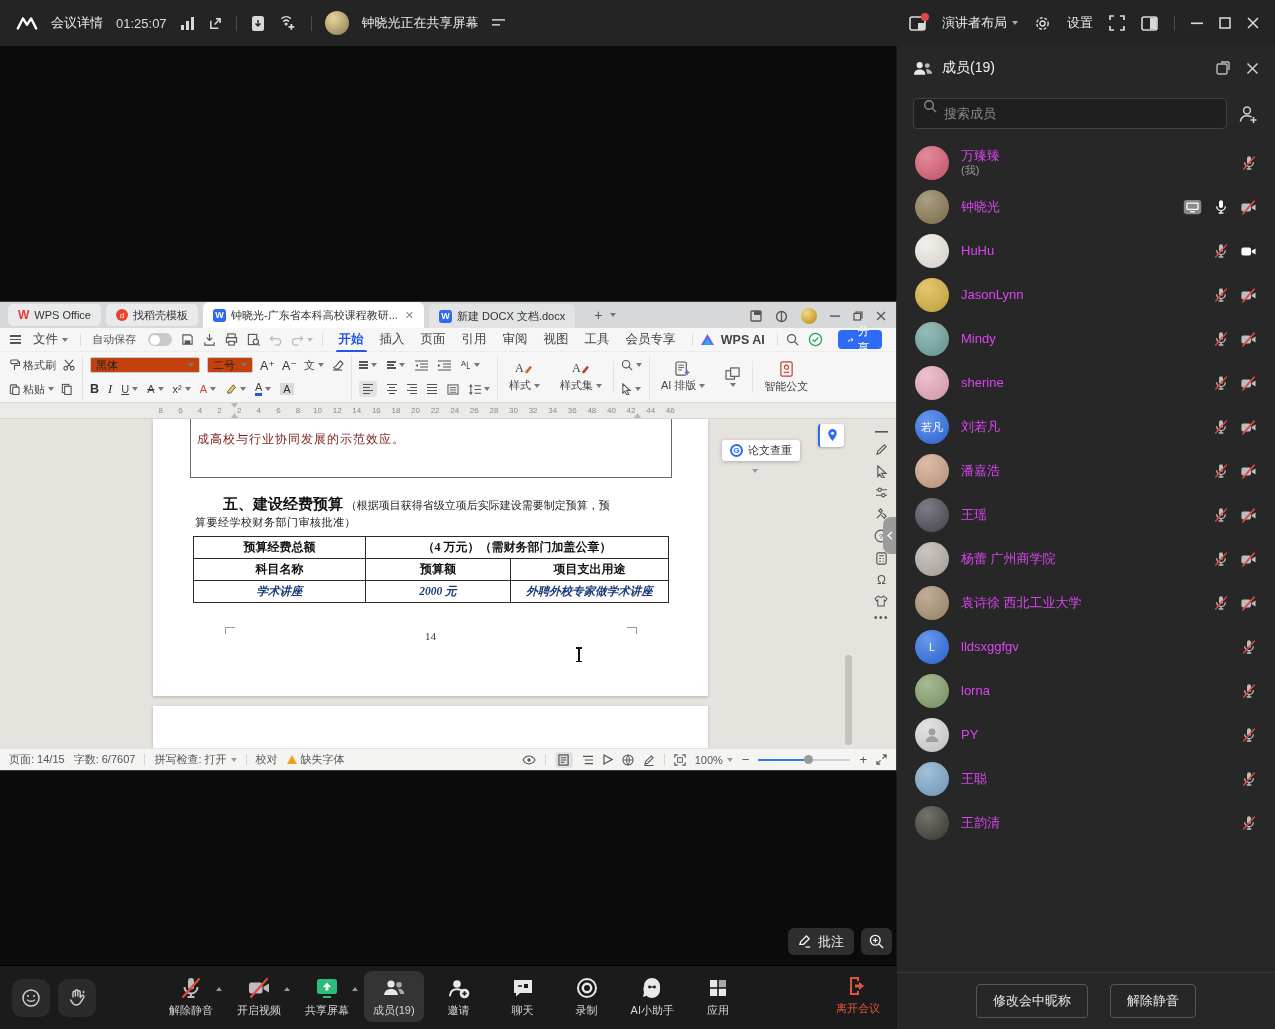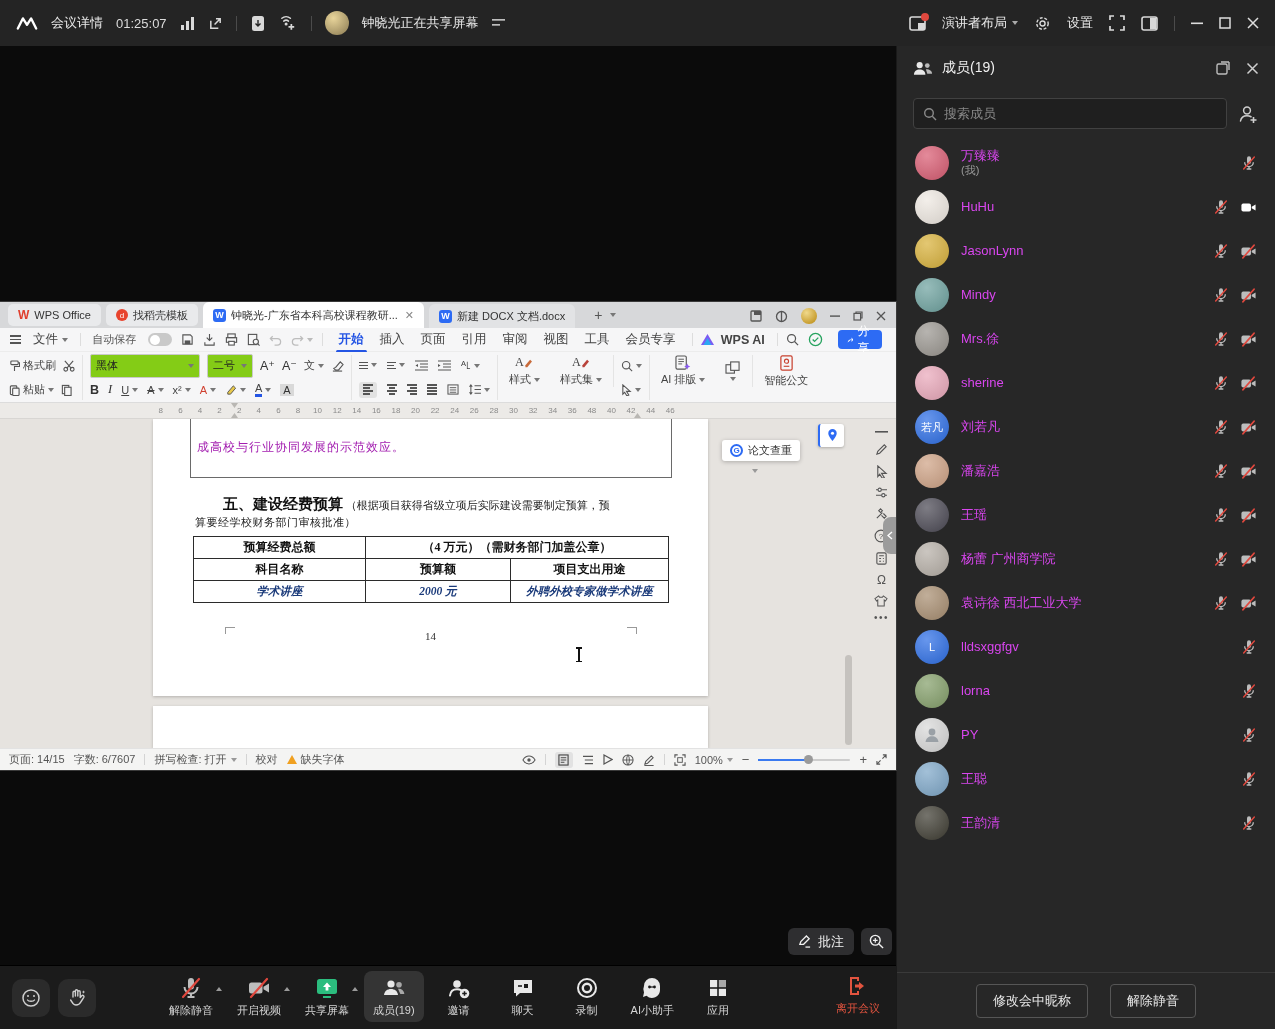--- a/index.html
+++ b/index.html
@@ -20,21 +20,21 @@
 
 
 .stage{position:absolute;left:0;top:46px;width:896px;height:919px;background:#0b0b0b}
 
 
 .panel{position:absolute;left:896px;top:46px;width:379px;height:983px;background:#272727;display:flex;flex-direction:column;border-left:1px solid #1a1a1a}
 .p-head{height:44px;display:flex;align-items:center;gap:9px;padding:0 16px;flex:0 0 auto}
 .p-title{font-size:14px;color:#f0f0f0}
 .p-head-ic{margin-left:auto;display:flex;gap:16px;align-items:center}
 .p-search{display:flex;align-items:center;gap:10px;padding:8px 16px 10px;flex:0 0 auto}
-.p-input-wrap{flex:1;height:31px;background:#1f1f1f;border:1px solid #414141;border-radius:4px;display:flex;align-items:center;gap:7px;padding:0 9px}
+.p-input-wrap{flex:1;height:31px;background:#1f1f1f;border:1px solid #414141;border-radius:4px;display:flex;gap:7px;padding:0 9px}
 .p-input-wrap input{background:transparent;border:none;outline:none;color:#ddd;font-size:13px;width:100%;font-family:inherit}
 .p-input-wrap input::placeholder{color:#8a8a8a}
 .p-list{flex:1;overflow:hidden;padding-top:2px}
 .m-row{display:flex;align-items:center;height:44px;padding:0 18px;gap:12px}
 .m-avatar{width:34px;height:34px;border-radius:50%;flex:0 0 auto;display:flex;align-items:center;justify-content:center;background:#666;color:#fff;font-size:11px;overflow:hidden;background-image:radial-gradient(circle at 35% 28%,rgba(255,255,255,.28),rgba(0,0,0,.12))}
 .m-avatar span{font-size:11px}
 .m-names{display:flex;flex-direction:column;line-height:1.25;min-width:0}
 .m-name{font-size:13px;color:#d946ef;white-space:nowrap;overflow:hidden;text-overflow:ellipsis;max-width:210px}
 .m-sub{font-size:11px;color:#9a9a9a}
 .m-icons{margin-left:auto;display:flex;align-items:center;gap:11px}
@@ -67,37 +67,37 @@
 .wtabs-right{margin-left:auto;display:flex;align-items:center;gap:13px;padding-right:10px;margin-bottom:4px}
 .wps-avatar{width:16px;height:16px;border-radius:50%;background:radial-gradient(circle at 35% 30%,#f0d98c,#b8860b)}
 .wps-menu{position:absolute;left:0;top:26px;width:100%;height:24px;background:#f6f6f7;display:flex;align-items:center;gap:9px;padding:0 10px;font-size:12px;color:#333;border-bottom:1px solid #ececec}
 .hmb{display:flex;flex-direction:column;gap:2px}.hmb i{width:11px;height:1.5px;background:#555;display:block}
 .tgl{width:24px;height:13px;border-radius:7px;background:#c9c9c9;position:relative;flex:0 0 auto}
 .tgl::after{content:"";position:absolute;left:1.5px;top:1.5px;width:10px;height:10px;border-radius:50%;background:#fff}
 .mi{color:#444;font-size:12.5px;padding:0 3px;white-space:nowrap}
 .mi.on{color:#2455e4;font-weight:700;position:relative}
 .mi.on::after{content:"";position:absolute;left:4px;right:4px;bottom:-5px;height:3px;border-radius:2px;background:#2455e4}
 .share-btn{margin-left:6px;background:#2d6bf4;color:#fff;border-radius:4px;height:19px;display:flex;align-items:center;gap:4px;padding:0 9px;font-size:12px}
-.wps-ribbon{position:absolute;left:0;top:50px;width:100%;height:51px;background:#f6f6f7;border-bottom:1px solid #dcdcdc;display:flex;align-items:flex-start;padding:3px 2px;font-size:11px;color:#444}
+.wps-ribbon{position:absolute;left:0;top:50px;width:100%;height:51px;background:#f6f6f7;border-bottom:1px solid #dcdcdc;display:flex;align-items:center;padding:3px 2px;font-size:11px;color:#444}
 .rgrp{display:flex;flex-direction:column;justify-content:center;gap:3px;padding:0 7px;border-right:1px solid #e4e4e4}
 .rr{display:flex;align-items:center;gap:7px;height:21px}
-.combo{border:1px solid #c9c9c9;background:#84cc16;border-radius:2px;height:24px;display:flex;align-items:center;justify-content:space-between;padding:0 5px;font-size:11px;color:#222}
+.combo{border:1px solid #c9c9c9;background:#c2410c;border-radius:2px;height:16px;display:flex;align-items:center;justify-content:space-between;padding:0 5px;font-size:11px;color:#222}
 .fx{font-size:12.5px;color:#333}
 .alni{display:flex;flex-direction:column;gap:1.5px}.alni i{height:1.4px;background:#555;display:block}
 .rcol{display:flex;flex-direction:column;align-items:center;justify-content:center;gap:2px;padding:0 4px}
 .rlabel{font-size:11px;color:#444;white-space:nowrap;display:flex;align-items:center;gap:3px}
 .wps-ruler{position:absolute;left:0;top:101px;width:100%;height:16px;background:#eceae7;border-bottom:1px solid #d8d6d3}
 .ruler-nums{position:absolute;left:151px;top:3px;display:flex}
 .ruler-nums span{width:19.6px;text-align:center;font-size:8px;color:#8a8a8a}
 .rmark{position:absolute;width:7px;height:5px;background:#b9b7b3}
 .wps-doc{position:absolute;left:0;top:117px;width:100%;height:329px;background:#e6e3df;overflow:hidden}
 .page{position:absolute;left:153px;width:555px;background:#fff;box-shadow:0 1px 3px rgba(0,0,0,.22)}
 .doc-serif{font-family:"Liberation Serif","DejaVu Serif",serif}
 .doc-box{position:absolute;left:37px;top:0;width:482px;height:59px;border:1px solid #6a6a6a;border-top:none}
-.doc-para{position:absolute;left:44px;top:20px;font-size:12px;color:#a21caf;letter-spacing:1px}
+.doc-para{position:absolute;left:44px;top:12px;font-size:12px;color:#7f1d1d;letter-spacing:1px}
 .doc-h{position:absolute;left:70px;top:76px;font-size:15px;font-weight:700;color:#111;white-space:nowrap}
 .doc-h small{font-size:11px;font-weight:400;color:#222}
 .doc-h2{position:absolute;left:42px;top:96px;font-size:11px;color:#222;letter-spacing:.5px}
 .doc-table{position:absolute;left:40px;top:117px;width:476px;border-collapse:collapse;font-size:12px;color:#111}
 .doc-table td{border:1px solid #2b2b2b;height:22px;text-align:center;vertical-align:middle;font-weight:700}
 .doc-table tr:last-child td{font-weight:700;font-style:italic;color:#1a3a7a;font-size:11.5px}
 .corner{position:absolute;width:10px;height:7px;border-color:#999;border-style:solid}
 .pageno{position:absolute;left:0;width:100%;top:211px;text-align:center;font-size:11px;color:#333}
 .caret-i{position:absolute;left:425px;top:228px;width:1.5px;height:15px;background:#111}
 .caret-i::before,.caret-i::after{content:"";position:absolute;left:-2.5px;width:6.5px;height:1.5px;background:#111}
@@ -999,20 +999,44 @@
     <div class="m-icons">
           <svg width="16" height="16" viewBox="0 0 24 24">
     <rect x="9" y="2" width="6" height="11.5" rx="3" fill="#bdbdbd"></rect>
     <path d="M5.5 11a6.5 6.5 0 0 0 13 0" fill="none" stroke="#bdbdbd" stroke-width="2"></path>
     <path d="M12 17.5V21M8.5 21h7" stroke="#bdbdbd" stroke-width="2"></path>
     <path d="M4 21 20 3" stroke="#e0483e" stroke-width="2.2" stroke-linecap="round"></path>
           </svg>
         </div>
       </div>
       <div class="m-row">
+    <div class="m-avatar" style="background-color:#8a7a52"></div>
+    <div class="m-names">
+      <div class="m-name">钟晓光</div>
+
+    </div>
+    <div class="m-icons">
+          <svg width="19" height="16" viewBox="0 0 24 20">
+  <rect x="1" y="1" width="22" height="18" rx="3.5" fill="#8a8a8a"></rect>
+  <rect x="5" y="5" width="14" height="8" rx="1" fill="none" stroke="#fff" stroke-width="1.6"></rect>
+  <path d="M9 16h6" stroke="#fff" stroke-width="1.6"></path>
+          </svg>
+          <svg width="16" height="16" viewBox="0 0 24 24">
+    <rect x="9" y="2" width="6" height="11.5" rx="3" fill="#fff"></rect>
+    <path d="M5.5 11a6.5 6.5 0 0 0 13 0" fill="none" stroke="#efefef" stroke-width="2"></path>
+    <path d="M12 17.5V21M8.5 21h7" stroke="#efefef" stroke-width="2"></path>
+    </svg>
+          <svg width="17" height="17" viewBox="0 0 24 24">
+    <rect x="2" y="6.5" width="13.5" height="11" rx="2.5" fill="#bdbdbd"></rect>
+    <path d="M16.5 10.8 22 7.6v8.8l-5.5-3.2z" fill="#bdbdbd"></path>
+    <path d="M4 21 20 3" stroke="#e0483e" stroke-width="2.2" stroke-linecap="round"></path>
+          </svg>
+        </div>
+      </div>
+      <div class="m-row">
     <div class="m-avatar" style="background-color:#efe9e2"></div>
     <div class="m-names">
       <div class="m-name">HuHu</div>
 
     </div>
     <div class="m-icons">
           <svg width="16" height="16" viewBox="0 0 24 24">
     <rect x="9" y="2" width="6" height="11.5" rx="3" fill="#bdbdbd"></rect>
     <path d="M5.5 11a6.5 6.5 0 0 0 13 0" fill="none" stroke="#bdbdbd" stroke-width="2"></path>
     <path d="M12 17.5V21M8.5 21h7" stroke="#bdbdbd" stroke-width="2"></path>
@@ -1041,40 +1065,20 @@
     <rect x="2" y="6.5" width="13.5" height="11" rx="2.5" fill="#bdbdbd"></rect>
     <path d="M16.5 10.8 22 7.6v8.8l-5.5-3.2z" fill="#bdbdbd"></path>
     <path d="M4 21 20 3" stroke="#e0483e" stroke-width="2.2" stroke-linecap="round"></path>
           </svg>
         </div>
       </div>
       <div class="m-row">
     <div class="m-avatar" style="background-color:#6fa3a0"></div>
     <div class="m-names">
       <div class="m-name">Mindy</div>
-
-    </div>
-    <div class="m-icons">
-          <svg width="16" height="16" viewBox="0 0 24 24">
-    <rect x="9" y="2" width="6" height="11.5" rx="3" fill="#bdbdbd"></rect>
-    <path d="M5.5 11a6.5 6.5 0 0 0 13 0" fill="none" stroke="#bdbdbd" stroke-width="2"></path>
-    <path d="M12 17.5V21M8.5 21h7" stroke="#bdbdbd" stroke-width="2"></path>
-    <path d="M4 21 20 3" stroke="#e0483e" stroke-width="2.2" stroke-linecap="round"></path>
-          </svg>
-          <svg width="17" height="17" viewBox="0 0 24 24">
-    <rect x="2" y="6.5" width="13.5" height="11" rx="2.5" fill="#bdbdbd"></rect>
-    <path d="M16.5 10.8 22 7.6v8.8l-5.5-3.2z" fill="#bdbdbd"></path>
-    <path d="M4 21 20 3" stroke="#e0483e" stroke-width="2.2" stroke-linecap="round"></path>
-          </svg>
-        </div>
-      </div>
-      <div class="m-row">
-    <div class="m-avatar" style="background-color:#9b9791"></div>
-    <div class="m-names">
-      <div class="m-name">Mrs.徐</div>
 
     </div>
     <div class="m-icons">
           <svg width="16" height="16" viewBox="0 0 24 24">
     <rect x="9" y="2" width="6" height="11.5" rx="3" fill="#bdbdbd"></rect>
     <path d="M5.5 11a6.5 6.5 0 0 0 13 0" fill="none" stroke="#bdbdbd" stroke-width="2"></path>
     <path d="M12 17.5V21M8.5 21h7" stroke="#bdbdbd" stroke-width="2"></path>
     <path d="M4 21 20 3" stroke="#e0483e" stroke-width="2.2" stroke-linecap="round"></path>
           </svg>
           <svg width="17" height="17" viewBox="0 0 24 24">

